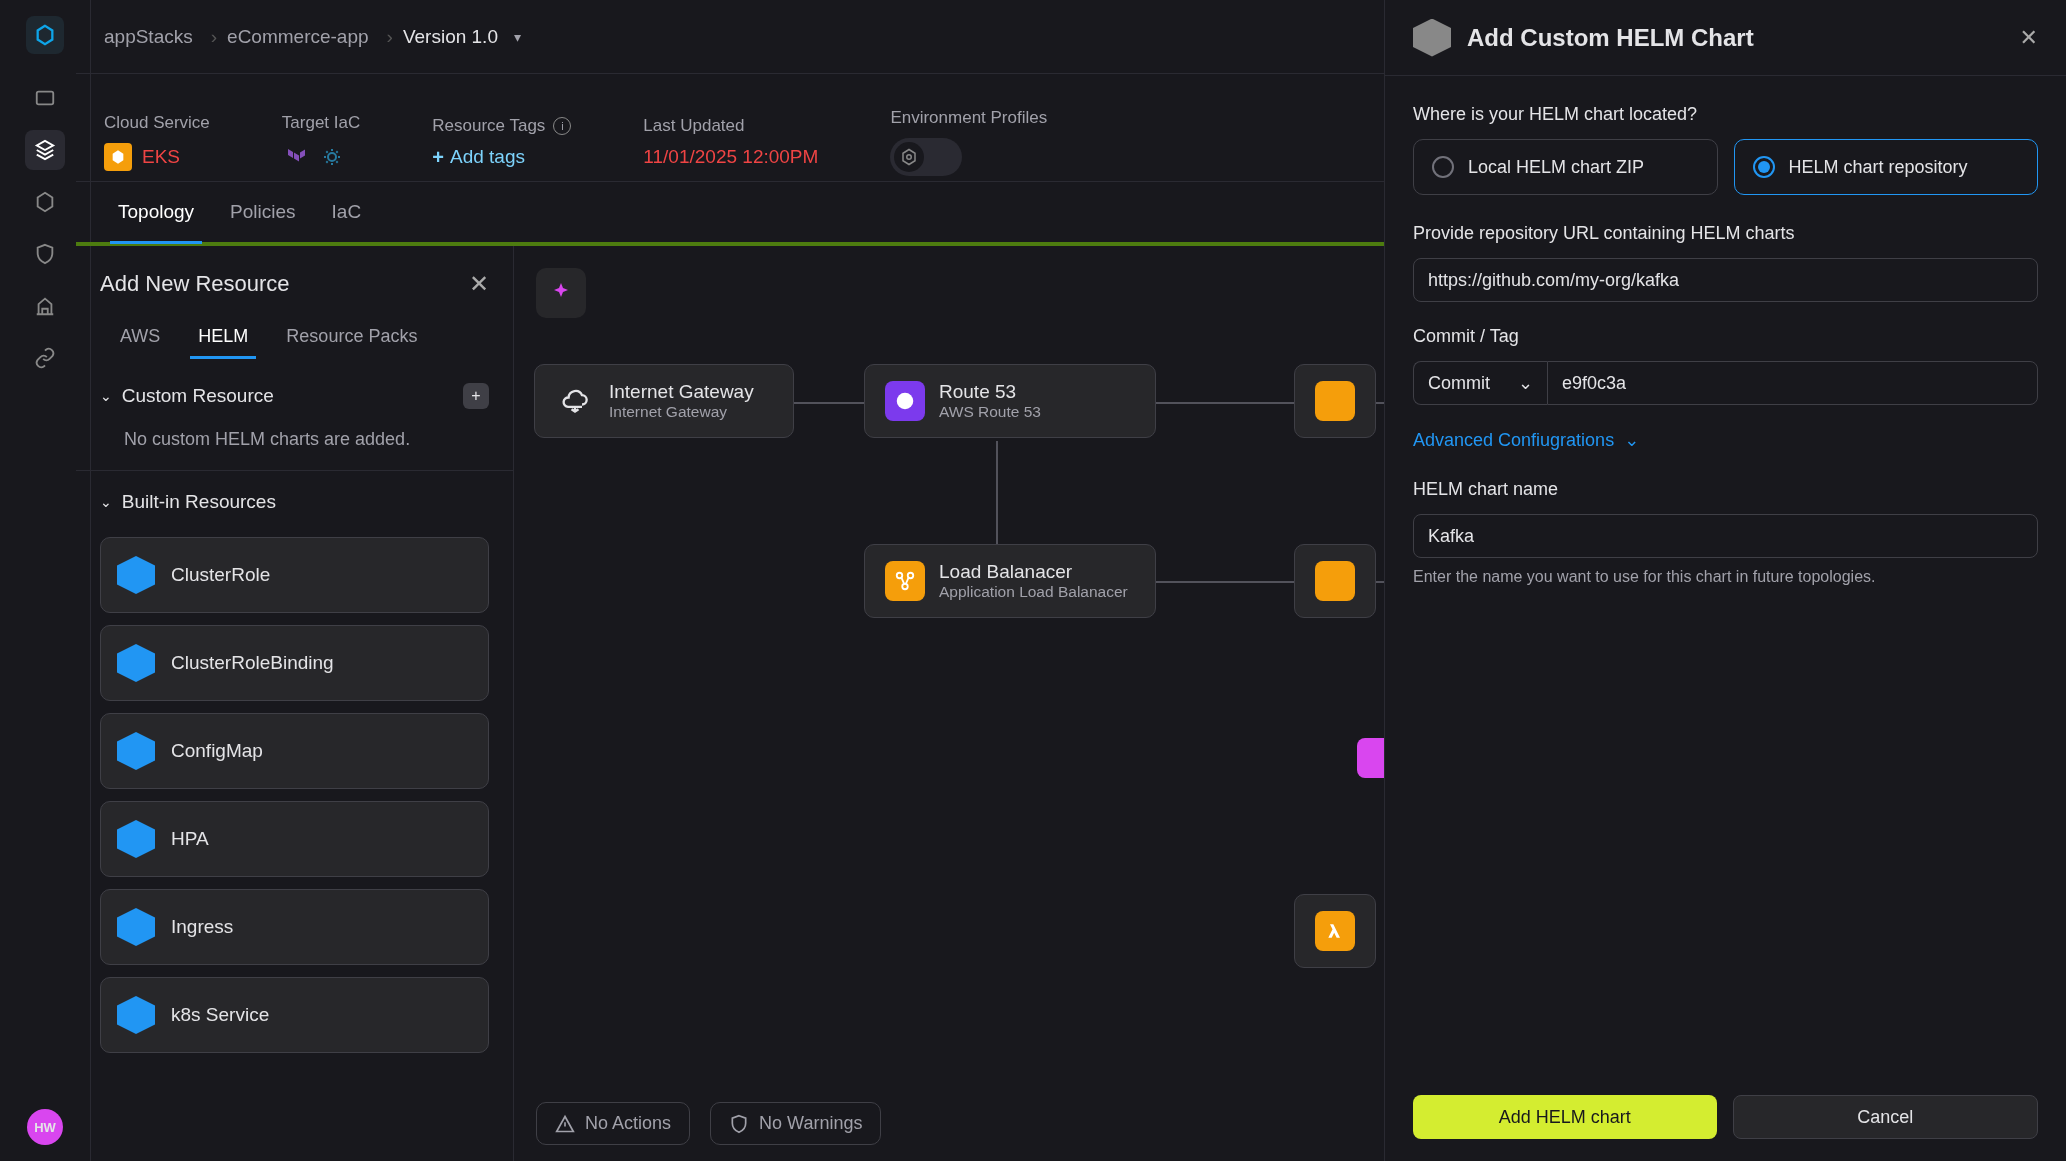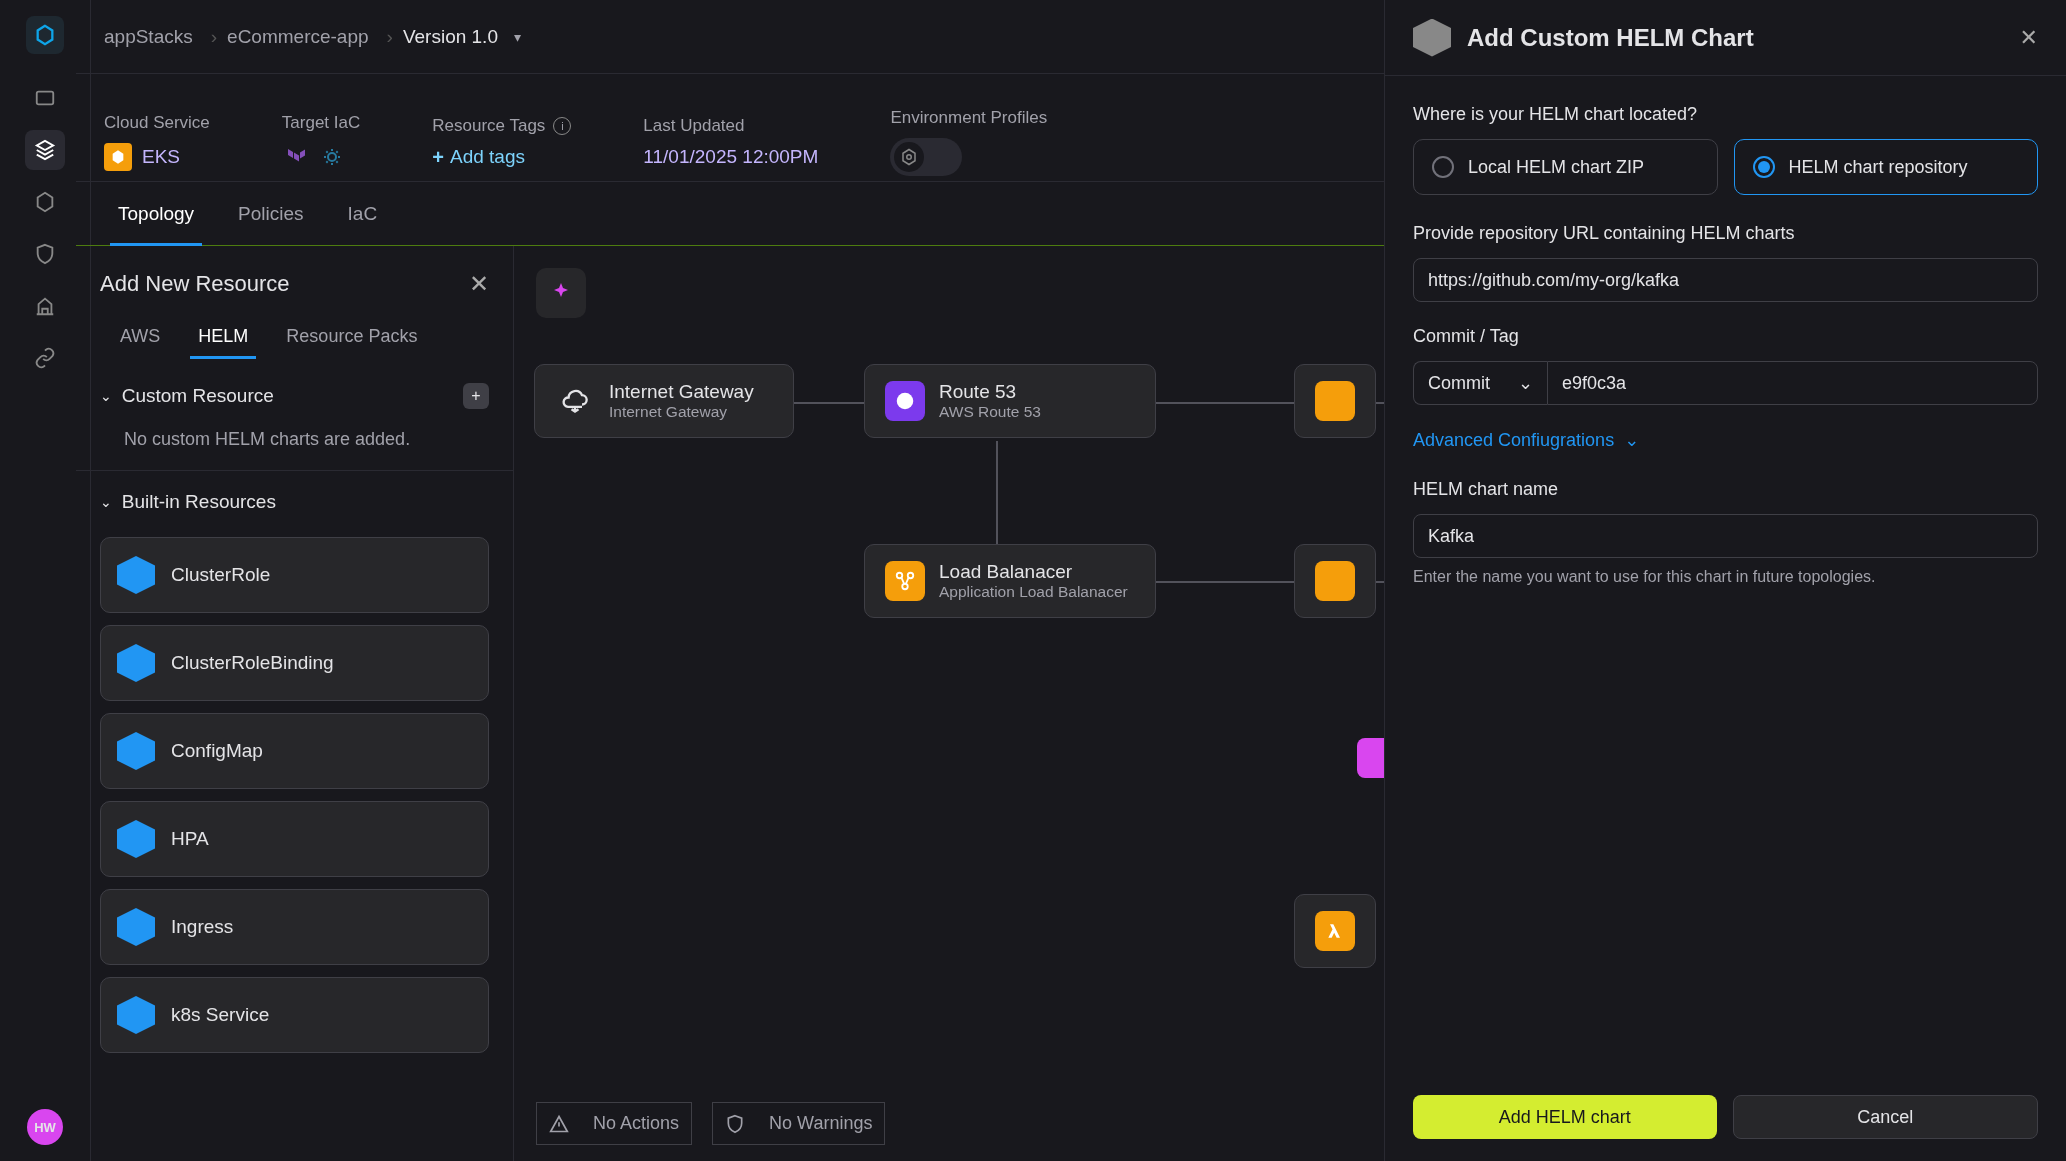--- a/index.html
+++ b/index.html
@@ -19,32 +19,32 @@
 .breadcrumb { height: 74px; display: flex; align-items: center; padding: 0 28px; border-bottom: 1px solid #2a2a32; font-size: 19px; color: #a1a1aa; }
 .breadcrumb span { margin-right: 8px; }
 .breadcrumb .chev { color: #555; margin: 0 10px; }
 .breadcrumb .ver { color: #e4e4e7; }
 .breadcrumb .ver-chev { margin-left: 8px; font-size: 14px; }
 
 
 .info-bar { height: 108px; display: flex; align-items: center; padding: 0 28px; border-bottom: 1px solid #2a2a32; gap: 72px; }
 .info-block { display: flex; flex-direction: column; gap: 10px; margin-top: 29px; }
 .info-label { font-size: 17px; color: #a1a1aa; display:flex; align-items:center; gap:8px;}
-.info-value { font-size: 19px; color: #c4b5fd; display:flex; align-items:center; gap:10px;}
+.info-value { font-size: 19px; color: #ef4444; display:flex; align-items:center; gap:10px;}
 .svc-icon { width: 28px; height: 28px; background: #f59e0b; border-radius: 4px; display: flex; align-items: center; justify-content: center; font-size: 14px; }
 .iac-icons { display:flex; gap:8px;}
 .iac-icon { width:28px; height:28px; display:flex; align-items:center; justify-content:center; border-radius:4px;}
 .add-tags { color:#7dd3fc; cursor:pointer; display:flex; align-items:center; gap:6px;}
 .plus-btn { color:#7dd3fc; font-size:20px; font-weight:bold;}
 .env-toggle { width:72px; height:38px; border-radius:20px; background:#2a2a32; display:flex; align-items:center; padding:4px; cursor:pointer;}
 .env-knob { width:30px; height:30px; border-radius:50%; background:#18181d; display:flex; align-items:center; justify-content:center;}
 .info-circle { width:18px; height:18px; border:1.5px solid #888; border-radius:50%; display:flex; align-items:center; justify-content:center; font-size:11px;}
 
 
-.tabs { height: 64px; display: flex; align-items: center; padding: 0 24px; border-bottom: 1px solid #4d7c0f; gap: 8px; }
+.tabs { height: 64px; display: flex; align-items: center; padding: 0 24px; border-bottom: 4px solid #4d7c0f; }
 .tab { padding: 20px 18px; font-size: 19px; color: #a1a1aa; cursor: pointer; position: relative; }
 .tab.active { color: #fff; }
 .tab.active::after { content: ''; position: absolute; bottom: -1px; left: 10px; right: 10px; height: 3px; background: #2196F3; }
 
 
 .content-area { position: absolute; top: 246px; left: 0; right: 0; bottom: 0; display: flex; }
 
 
 .left-panel { width: 438px; border-right: 1px solid #2a2a32; display: flex; flex-direction: column; overflow-y: auto; }
 .panel-head { display: flex; align-items: center; justify-content: space-between; padding: 24px 24px 16px; }
@@ -77,21 +77,21 @@
 .node-icon { width: 40px; height: 40px; border-radius: 8px; display: flex; align-items: center; justify-content: center; }
 .node-icon.orange { background: #f59e0b; }
 .node-icon.purple { background: #7c3aed; }
 .node-text { display: flex; flex-direction: column; }
 .node-title { font-size: 19px; font-weight: 500; }
 .node-sub { font-size: 15.5px; color: #a1a1aa; }
 .edge { position: absolute; background: #52525b; }
 .edge-h { height: 2px; }
 .edge-v { width: 2px; }
 .status-bar { position: absolute; bottom: 16px; left: 22px; display: flex; gap: 20px; }
-.status-pill { display: flex; align-items: center; gap: 24px; padding: 10px 12px; border: 1px solid #3f3f46; border-radius: 0; color: #a1a1aa; font-size: 18px; }
+.status-pill { display: flex; align-items: center; gap: 10px; padding: 10px 18px; border: 1px solid #3f3f46; border-radius: 10px; color: #a1a1aa; font-size: 18px; }
 
 
 .side-panel { position: absolute; right: 0; top: 0; width: 682px; height: 100%; background: #18181d; border-left: 1px solid #2a2a32; display: flex; flex-direction: column; z-index: 100; }
 .side-head { height: 76px; display: flex; align-items: center; justify-content: space-between; padding: 0 28px; border-bottom: 1px solid #2a2a32; }
 .side-title-wrap { display: flex; align-items: center; gap: 16px; }
 .side-title-icon { width:38px; height:38px; background:#888; clip-path: polygon(50% 0%, 100% 25%, 100% 75%, 50% 100%, 0% 75%, 0% 25%);}
 .side-title { font-size: 24px; font-weight: 600; }
 .side-close { font-size: 22px; color: #aaa; cursor: pointer; }
 .side-body { flex: 1; padding: 28px; overflow-y: auto; }
 .field-label { font-size: 18px; font-weight: 500; margin-bottom: 14px; }

